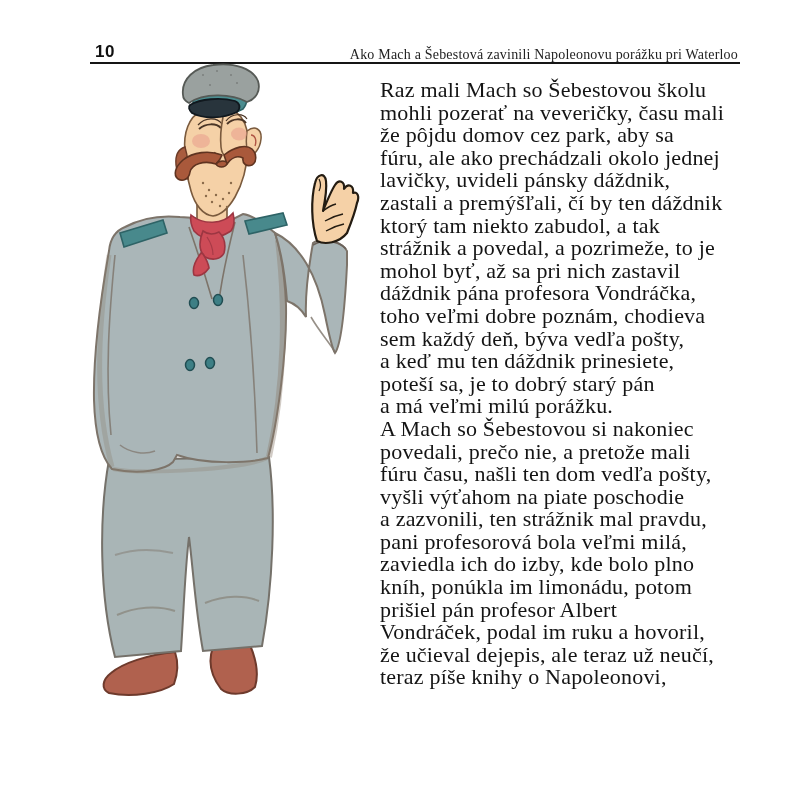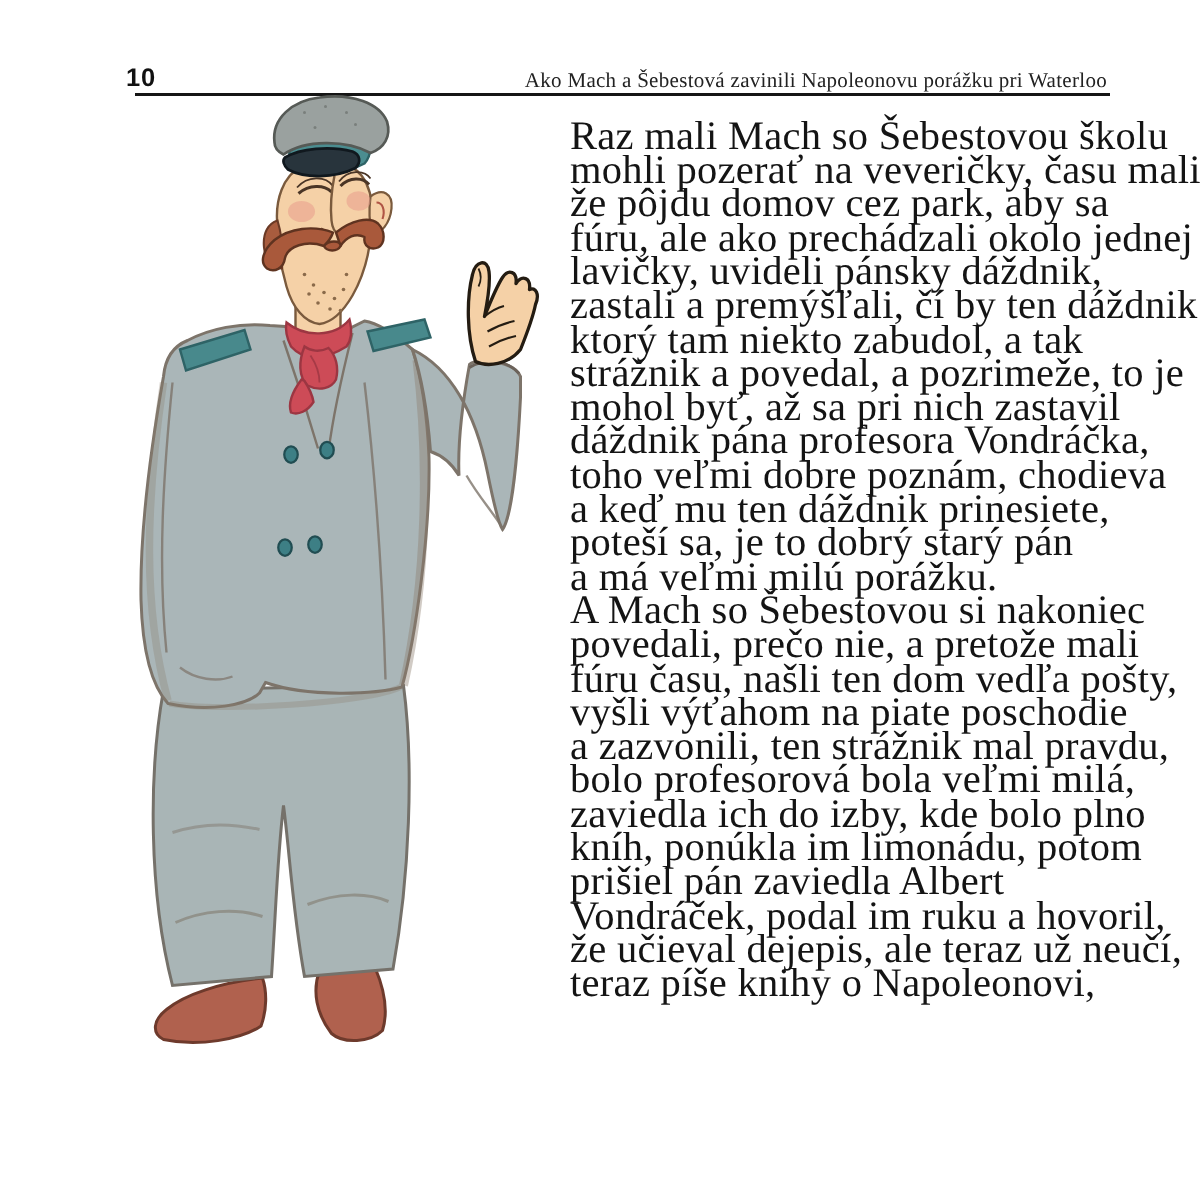--- a/index.html
+++ b/index.html
@@ -1,39 +1,39 @@
 <!DOCTYPE html>
 <html><head>
 <meta charset="utf-8">
 <style>
   html,body{margin:0;padding:0;}
   body{
     width:800px;height:800px;background:#ffffff;position:relative;
     font-family:"Liberation Serif", serif;color:#161616;overflow:hidden;
   }
   .page-number{
-    position:absolute;left:84px;top:42px;
+    position:absolute;left:95px;top:42px;
     font-family:"Liberation Sans", sans-serif;font-weight:bold;
     font-size:17px;letter-spacing:.5px;color:#111;
   }
   .running-header{
     position:absolute;right:62px;top:47px;
     font-family:"Liberation Serif", serif;font-size:14px;color:#222;
     letter-spacing:.2px;
   }
   .header-rule{
     position:absolute;left:90px;top:62px;width:650px;height:2px;
     background:#151515;
   }
   .illustration{
     position:absolute;left:85px;top:55px;width:280px;height:650px;
   }
   .story{
     position:absolute;left:380px;top:79px;width:352px;
-    font-size:27px;line-height:22.6px;letter-spacing:.2px;color:#141414;
+    font-size:22px;line-height:22.6px;letter-spacing:.2px;color:#141414;
   }
   .story div{white-space:nowrap;}
 </style>
 </head>
 <body>
 
 <div class="page-number">10</div>
 <div class="running-header">Ako Mach a Šebestová zavinili Napoleonovu porážku pri Waterloo</div>
 <div class="header-rule"></div>
 
@@ -149,28 +149,29 @@
     <div>mohli pozerať na veveričky, času mali</div>
     <div>že pôjdu domov cez park, aby sa</div>
     <div>fúru, ale ako prechádzali okolo jednej</div>
     <div>lavičky, uvideli pánsky dáždnik,</div>
     <div>zastali a premýšľali, čí by ten dáždnik</div>
     <div>ktorý tam niekto zabudol, a tak</div>
     <div>strážnik a povedal, a pozrimeže, to je</div>
     <div>mohol byť, až sa pri nich zastavil</div>
     <div>dáždnik pána profesora Vondráčka,</div>
     <div>toho veľmi dobre poznám, chodieva</div>
+    <div>sem každý deň, býva vedľa pošty,</div>
     <div>a keď mu ten dáždnik prinesiete,</div>
     <div>poteší sa, je to dobrý starý pán</div>
     <div>a má veľmi milú porážku.</div>
     <div>A Mach so Šebestovou si nakoniec</div>
     <div>povedali, prečo nie, a pretože mali</div>
     <div>fúru času, našli ten dom vedľa pošty,</div>
     <div>vyšli výťahom na piate poschodie</div>
     <div>a zazvonili, ten strážnik mal pravdu,</div>
-    <div>bolo profesorová bola veľmi milá,</div>
+    <div>pani profesorová bola veľmi milá,</div>
     <div>zaviedla ich do izby, kde bolo plno</div>
     <div>kníh, ponúkla im limonádu, potom</div>
-    <div>prišiel pán zaviedla Albert</div>
+    <div>prišiel pán profesor Albert</div>
     <div>Vondráček, podal im ruku a hovoril,</div>
     <div>že učieval dejepis, ale teraz už neučí,</div>
     <div>teraz píše knihy o Napoleonovi,</div>
   </div>
 
 </body></html>

